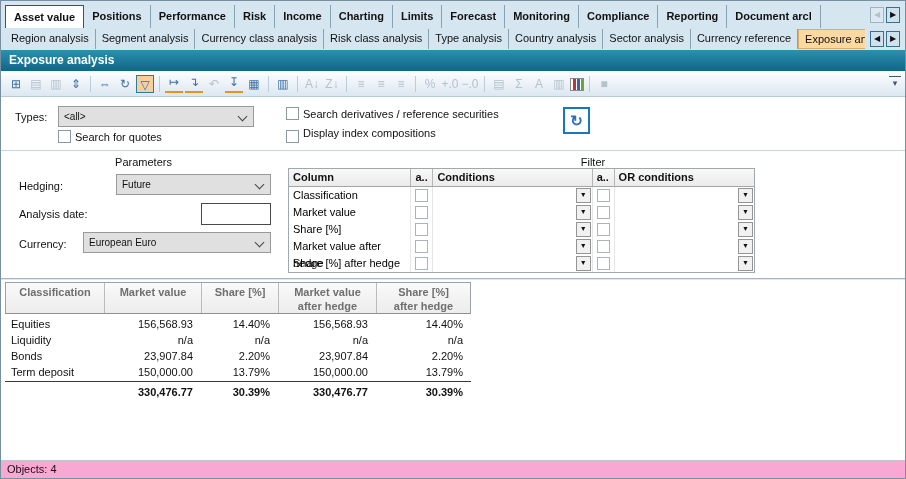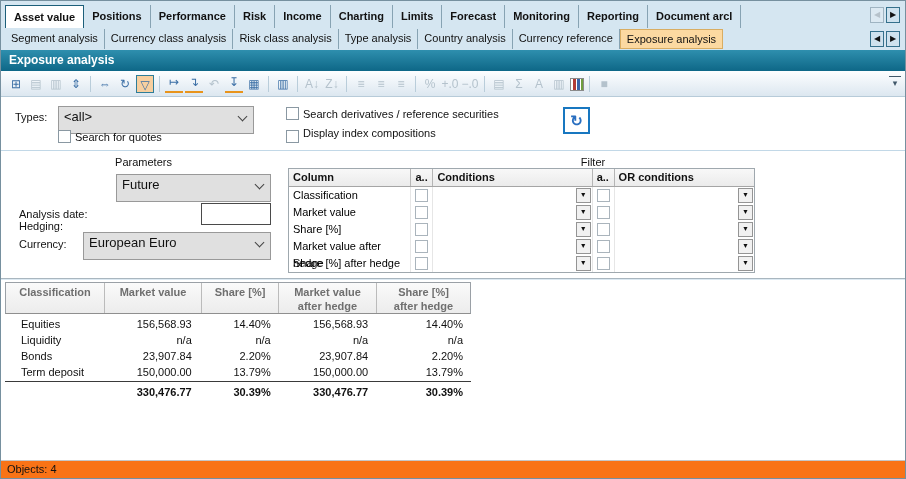--- a/index.html
+++ b/index.html
@@ -22,21 +22,21 @@
   .tbi{display:inline-block;width:18px;height:18px;line-height:18px;text-align:center;font-size:12px;margin:0 1px;box-sizing:border-box;}
   .tbi.on{color:#3a6ea5;}
   .tbi.off{color:#b4c2cc;}
   .tbi.accent{color:#3a6ea5;border-bottom:2px solid #e8941c;line-height:15px;}
   .tbi.active{color:#3a6ea5;background:#f7cf9f;border:1px solid #2e7d98;}
   .tbi.sep{width:1px;height:16px;background:#b9cdda;margin:0 4px;}
   .tbi.chart{width:14px;height:13px;margin-top:2px;border:1px solid #8a8a8a;background:linear-gradient(90deg,#fff 0 2px,#b23b36 2px 5px,#fff 5px 6px,#3a62a7 6px 9px,#fff 9px 10px,#6f9e3f 10px 13px,#fff 13px);}
   .overflowbtn{position:absolute;right:4px;top:75px;width:12px;height:14px;font-size:9px;line-height:12px;text-align:center;color:#41586a;border-top:1px solid #41586a;}
   
   .label{position:absolute;font-size:11px;color:#111;}
-  .combo{position:absolute;height:28px;box-sizing:border-box;background:#e0e0e0;border:1px solid #999;font-size:13px;line-height:19px;padding-left:5px;color:#111;}
+  .combo{position:absolute;height:21px;box-sizing:border-box;background:#e0e0e0;border:1px solid #999;font-size:10px;line-height:19px;padding-left:5px;color:#111;}
   .combo .chev{position:absolute;right:7px;top:6px;width:6px;height:6px;border-right:1px solid #444;border-bottom:1px solid #444;transform:rotate(45deg);}
   .cb{position:absolute;width:13px;height:13px;box-sizing:border-box;border:1px solid #8a98a2;background:#fff;}
   .refreshbtn{position:absolute;left:562px;top:106px;width:27px;height:27px;box-sizing:border-box;border:2px solid #1877c0;background:#fff;color:#2a6fc0;font-size:15px;font-weight:bold;line-height:23px;text-align:center;}
   .textinput{position:absolute;left:200px;top:202px;width:70px;height:22px;box-sizing:border-box;border:1px solid #4a4a4a;background:#fff;font-size:11px;font-family:"Liberation Sans",sans-serif;padding:0 3px;}
   .hsep{position:absolute;left:0;right:0;height:1px;}
   .group-heading{position:absolute;font-size:11px;color:#111;text-align:center;}
   
   .filter-table{position:absolute;left:287px;top:167px;width:467px;box-sizing:border-box;border:1px solid #9fa8ae;background:#fff;}
   .f-header{display:flex;height:18px;background:linear-gradient(#f8f8f8,#ebebeb);border-bottom:1px solid #a5a5a5;box-sizing:border-box;font-weight:bold;}
   .f-h{font-size:11px;line-height:17px;padding-left:4px;border-right:1px solid #b5b5b5;box-sizing:border-box;color:#111;}
@@ -50,29 +50,29 @@
   .f-c5{width:140px;position:relative;}
   .f-cb{position:static;width:13px;height:13px;box-sizing:border-box;border:1px solid #aab4bc;background:#fff;}
   .arrowbtn{position:absolute;right:1px;top:1px;width:15px;height:15px;box-sizing:border-box;background:#f1f1f1;border:1px solid #949494;font-size:7px;line-height:12px;text-align:center;color:#111;}
   
   .dt{position:absolute;left:4px;top:281px;width:466px;}
   .dt-header{display:flex;height:32px;background:linear-gradient(#fafafa,#ececec);border:1px solid #9aa0a6;border-bottom:1px solid #8f8f8f;box-sizing:border-box;}
   .dt-h{font-size:11px;font-weight:bold;color:#6f6f6f;text-align:center;white-space:pre-line;line-height:14px;padding-top:2px;border-right:1px solid #bbb;box-sizing:border-box;}
   .dt-h:nth-child(1){width:99px;}.dt-h:nth-child(2){width:97px;}.dt-h:nth-child(3){width:77px;}.dt-h:nth-child(4){width:98px;}.dt-h:nth-child(5){width:93px;border-right:none;}
   .dt-body{padding-top:2px;}
   .dt-row{display:flex;height:16px;font-size:11px;align-items:center;color:#111;}
-  .dt-c{box-sizing:border-box;margin-left:10px;}
+  .dt-c{box-sizing:border-box;}
   .dt-c1{width:99px;padding-left:6px;}
   .dt-c2{width:97px;text-align:right;padding-right:8px;}
   .dt-c3{width:77px;text-align:right;padding-right:8px;}
   .dt-c4{width:98px;text-align:right;padding-right:8px;}
   .dt-c5{width:95px;text-align:right;padding-right:8px;}
   .dt-total{display:flex;height:19px;font-size:11px;font-weight:bold;align-items:center;border-top:1px solid #3a3a3a;margin-top:1px;color:#111;}
   
-  .statusbar{position:absolute;left:0;right:0;top:459px;height:18px;background:#f97316;border-top:1px solid #c6c6c6;box-sizing:border-box;font-size:11px;line-height:16px;padding-left:6px;color:#111;}
+  .statusbar{position:absolute;left:0;right:0;top:459px;height:18px;background:#f9a8d4;border-top:1px solid #c6c6c6;box-sizing:border-box;font-size:11px;line-height:16px;padding-left:6px;color:#111;}
 </style>
 </head>
 <body>
 
 <div class="window">
 
   <div class="tabstrip"></div>
 
   <div class="tabs1">
 
@@ -88,42 +88,45 @@
 
 
       <div class="tab1">Charting</div>
 
       <div class="tab1">Limits</div>
 
       <div class="tab1">Forecast</div>
 
       <div class="tab1">Monitoring</div>
 
+      <div class="tab1">Compliance</div>
 
       <div class="tab1">Reporting</div>
 
       <div class="tab1">Document arcl</div>
 
   </div>
   <div class="scrollbtn disabled" style="right:21px;top:6px;">◀</div>
   <div class="scrollbtn" style="right:5px;top:6px;">▶</div>
 
   <div class="tabs2">
 
+      <div class="tab2">Region analysis</div>
 
       <div class="tab2">Segment analysis</div>
 
       <div class="tab2">Currency class analysis</div>
 
       <div class="tab2">Risk class analysis</div>
 
       <div class="tab2">Type analysis</div>
 
       <div class="tab2">Country analysis</div>
 
+      <div class="tab2">Sector analysis</div>
 
       <div class="tab2">Currency reference</div>
 
       <div class="tab2 selected">Exposure analysis</div>
 
   </div>
   <div class="scrollbtn" style="right:21px;top:30px;">◀</div>
   <div class="scrollbtn" style="right:5px;top:30px;">▶</div>
 
   <div class="titlebar">Exposure analysis</div>
@@ -212,21 +215,21 @@
   <div class="label" style="left:74px;top:130px;">Search for quotes</div>
   <div class="cb" style="left:285px;top:106px;"></div>
   <div class="label" style="left:302px;top:107px;">Search derivatives / reference securities</div>
   <div class="cb" style="left:285px;top:129px;"></div>
   <div class="label" style="left:302px;top:126px;">Display index compositions</div>
   <div class="refreshbtn">↻</div>
 
   <div class="hsep" style="top:149px;background:#c2d8e7;"></div>
 
   <div class="group-heading" style="left:0;top:155px;width:285px;">Parameters</div>
-  <div class="label" style="left:18px;top:179px;margin-top:40px;">Hedging:</div>
+  <div class="label" style="left:18px;top:179px;">Hedging:</div>
   <div class="combo" style="left:115px;top:173px;width:155px;">
     <span>Future</span>
     <span class="chev"></span>
   </div>
   <div class="label" style="left:18px;top:207px;">Analysis date:</div>
   <input class="textinput" type="text" value="" style="">
   <div class="label" style="left:18px;top:237px;">Currency:</div>
   <div class="combo" style="left:82px;top:231px;width:188px;">
     <span>European Euro</span>
     <span class="chev"></span>

